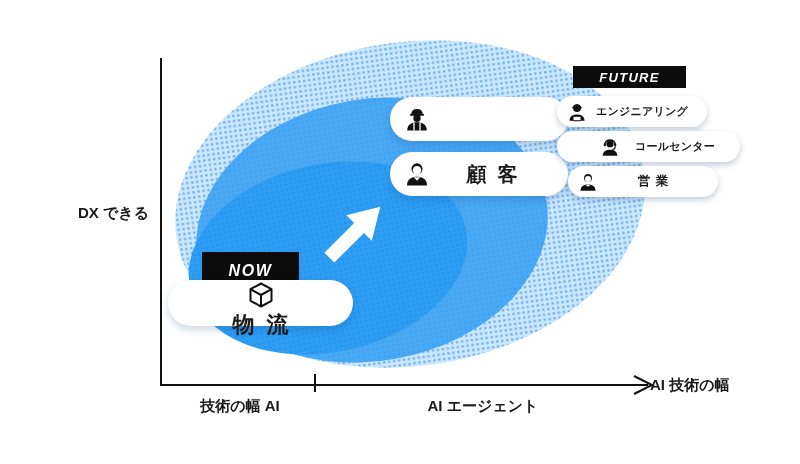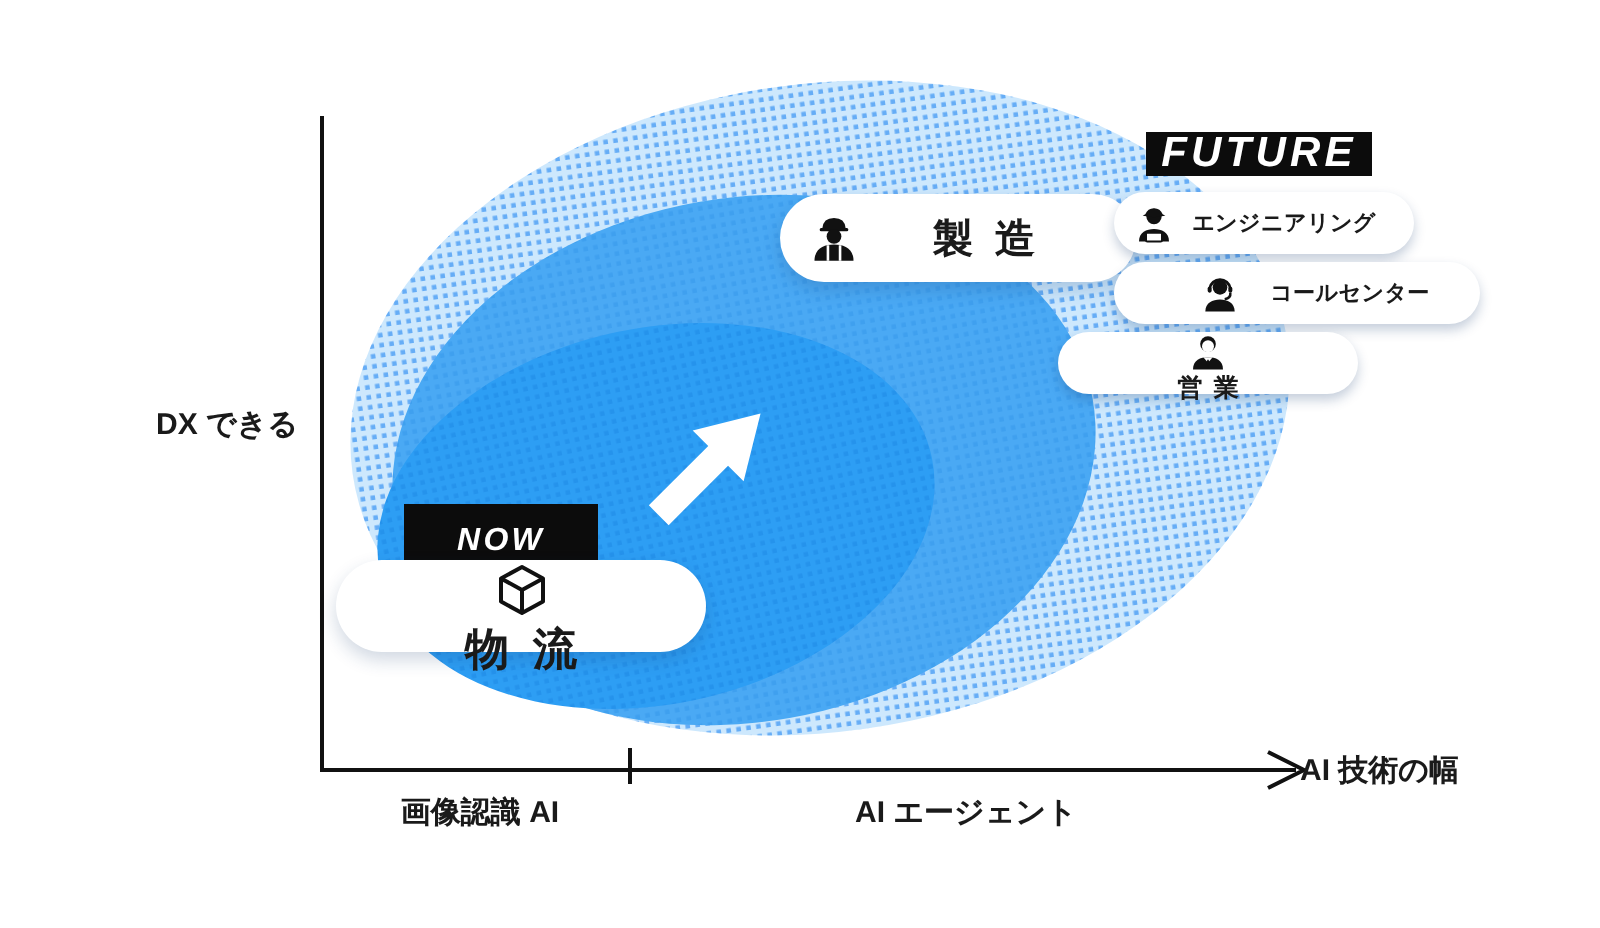--- a/index.html
+++ b/index.html
@@ -13,35 +13,35 @@
   .y-label{left:78px;top:203px;width:90px;line-height:20px;font-size:15px;font-weight:700;text-align:left;}
   .xtick-1{left:172px;top:397px;width:136px;text-align:center;}
   .xtick-2{left:400px;top:397px;width:166px;text-align:center;}
   .x-axis-label{left:650px;top:376px;}
   .badge{
     background:var(--c-badge_bg,#0c0c0c);color:var(--c-badge_text,#fff);
     display:flex;align-items:center;justify-content:center;
     font-style:italic;font-weight:900;letter-spacing:.10em;
   }
   .badge.now{left:202px;top:252px;width:97px;height:38px;font-size:16px;}
-  .badge.future{left:573px;top:66px;width:113px;height:22px;font-size:21px;}
+  .badge.future{left:573px;top:66px;width:113px;height:22px;font-size:13px;}
   .pill{
     background:var(--c-pill_bg,#fff);display:flex;align-items:center;
     box-shadow:0 4px 9px rgba(25,60,110,.20);
   }
   .pill-lg{border-radius:23px;padding:0 14px;}
   .pill-mfg{left:390px;top:97px;width:150px;height:44px;}
   .pill-cust{left:390px;top:152px;width:150px;height:44px;}
   .pill-log{left:168px;top:280px;width:157px;height:46px;flex-direction:column;}
   .pill-lg .pill-label{flex:1;text-align:center;font-size:20px;font-weight:700;letter-spacing:.55em;margin-right:-.55em;}
   .pill-log .pill-label{font-size:22px;}
   .pill-sm{border-radius:16px;padding:0 10px;height:31px;width:130px;box-shadow:0 3px 6px rgba(25,60,110,.25);}
   .pill-sm-1{left:557px;top:96px;}
   .pill-sm-2{left:557px;top:131px;padding-left:43px;}
-  .pill-sm-3{left:529px;top:166px;flex-direction:column;}
+  .pill-sm-3{left:568px;top:166px;}
   .pill-sm .pill-label{flex:1;text-align:center;font-size:11px;font-weight:700;letter-spacing:.02em;}
   .pill-sm-3 .pill-label{font-size:12.5px;letter-spacing:.45em;margin-right:-.45em;}
   .icon{display:flex;align-items:center;justify-content:center;flex:0 0 auto;}
 </style>
 </head>
 <body>
 
 <div class="stage">
 
   <svg class="bg" width="800" height="464" viewBox="0 0 800 464">
@@ -71,21 +71,21 @@
     <line x1="161" y1="58" x2="161" y2="386" stroke="#111111" stroke-width="2"></line>
     <line x1="160" y1="385" x2="648" y2="385" stroke="#111111" stroke-width="2"></line>
     <polyline points="634,376 652,385 634,394" fill="none" stroke="#111111" stroke-width="2"></polyline>
     <line x1="315" y1="374" x2="315" y2="392" stroke="#111111" stroke-width="2"></line>
   </svg>
 
   <div class="abs y-label">
     <div>DX できる</div>
   </div>
 
-  <div class="abs axis-text xtick-1">画像認識 AI</div>
+  <div class="abs axis-text xtick-1">技術の幅 AI</div>
   <div class="abs axis-text xtick-2">AI エージェント</div>
   <div class="abs axis-text x-axis-label">AI 技術の幅</div>
 
   <div class="abs badge now">
     <span>NOW</span>
   </div>
   <div class="abs pill pill-lg pill-log">
     <span class="icon">
       <svg width="30" height="30" viewBox="0 0 30 30">
         <path d="M15 3.5 L25.5 9.2 V20.8 L15 26.5 L4.5 20.8 V9.2 Z" fill="#fff" stroke="#111" stroke-width="2" stroke-linejoin="round"></path>
@@ -98,23 +98,33 @@
   <div class="abs pill pill-lg pill-mfg">
     <span class="icon">
       <svg width="26" height="26" viewBox="0 0 24 24">
         <path d="M6.6 7.6 q0.4-4.8 5.4-4.8 q5 0 5.4 4.8 Z" fill="#111"></path>
         <rect x="5.4" y="7.4" width="13.2" height="1.5" rx="0.7" fill="#111"></rect>
         <circle cx="12" cy="11.3" r="3.4" fill="#111"></circle>
         <path d="M3 22.5 C3 16.8 7.5 15 12 15 C16.5 15 21 16.8 21 22.5 Z" fill="#111"></path>
         <path d="M9.2 15.4 L9.2 22.5 M14.8 15.4 L14.8 22.5" stroke="#fff" stroke-width="1.2"></path>
       </svg>
     </span>
-    <span class="pill-label">製造</span>
   </div>
 
+  <div class="abs pill pill-lg pill-cust">
+    <span class="icon">
+      <svg width="26" height="26" viewBox="0 0 24 24">
+        <circle cx="12" cy="7.2" r="5.1" fill="#111"></circle>
+        <circle cx="12" cy="8.6" r="3.9" fill="#fff"></circle>
+        <path d="M2.8 22.5 C2.8 16.6 7.4 14.6 12 14.6 C16.6 14.6 21.2 16.6 21.2 22.5 Z" fill="#111"></path>
+        <path d="M9 14.9 L12 18.2 L15 14.9 Z" fill="#fff"></path>
+      </svg>
+    </span>
+    <span class="pill-label">顧客</span>
+  </div>
 
   <div class="abs badge future">
     <span>FUTURE</span>
   </div>
 
   <div class="abs pill pill-sm pill-sm-1">
     <span class="icon">
       <svg width="20" height="20" viewBox="0 0 24 24">
         <circle cx="12" cy="7.5" r="4.6" fill="#111"></circle>
         <path d="M6.8 6.2 q1.4-3.6 5.2-3.6 q3.8 0 5.2 3.6 l1.6 0.9 -6.8 0.9 -6.8 -0.9 Z" fill="#111"></path>

